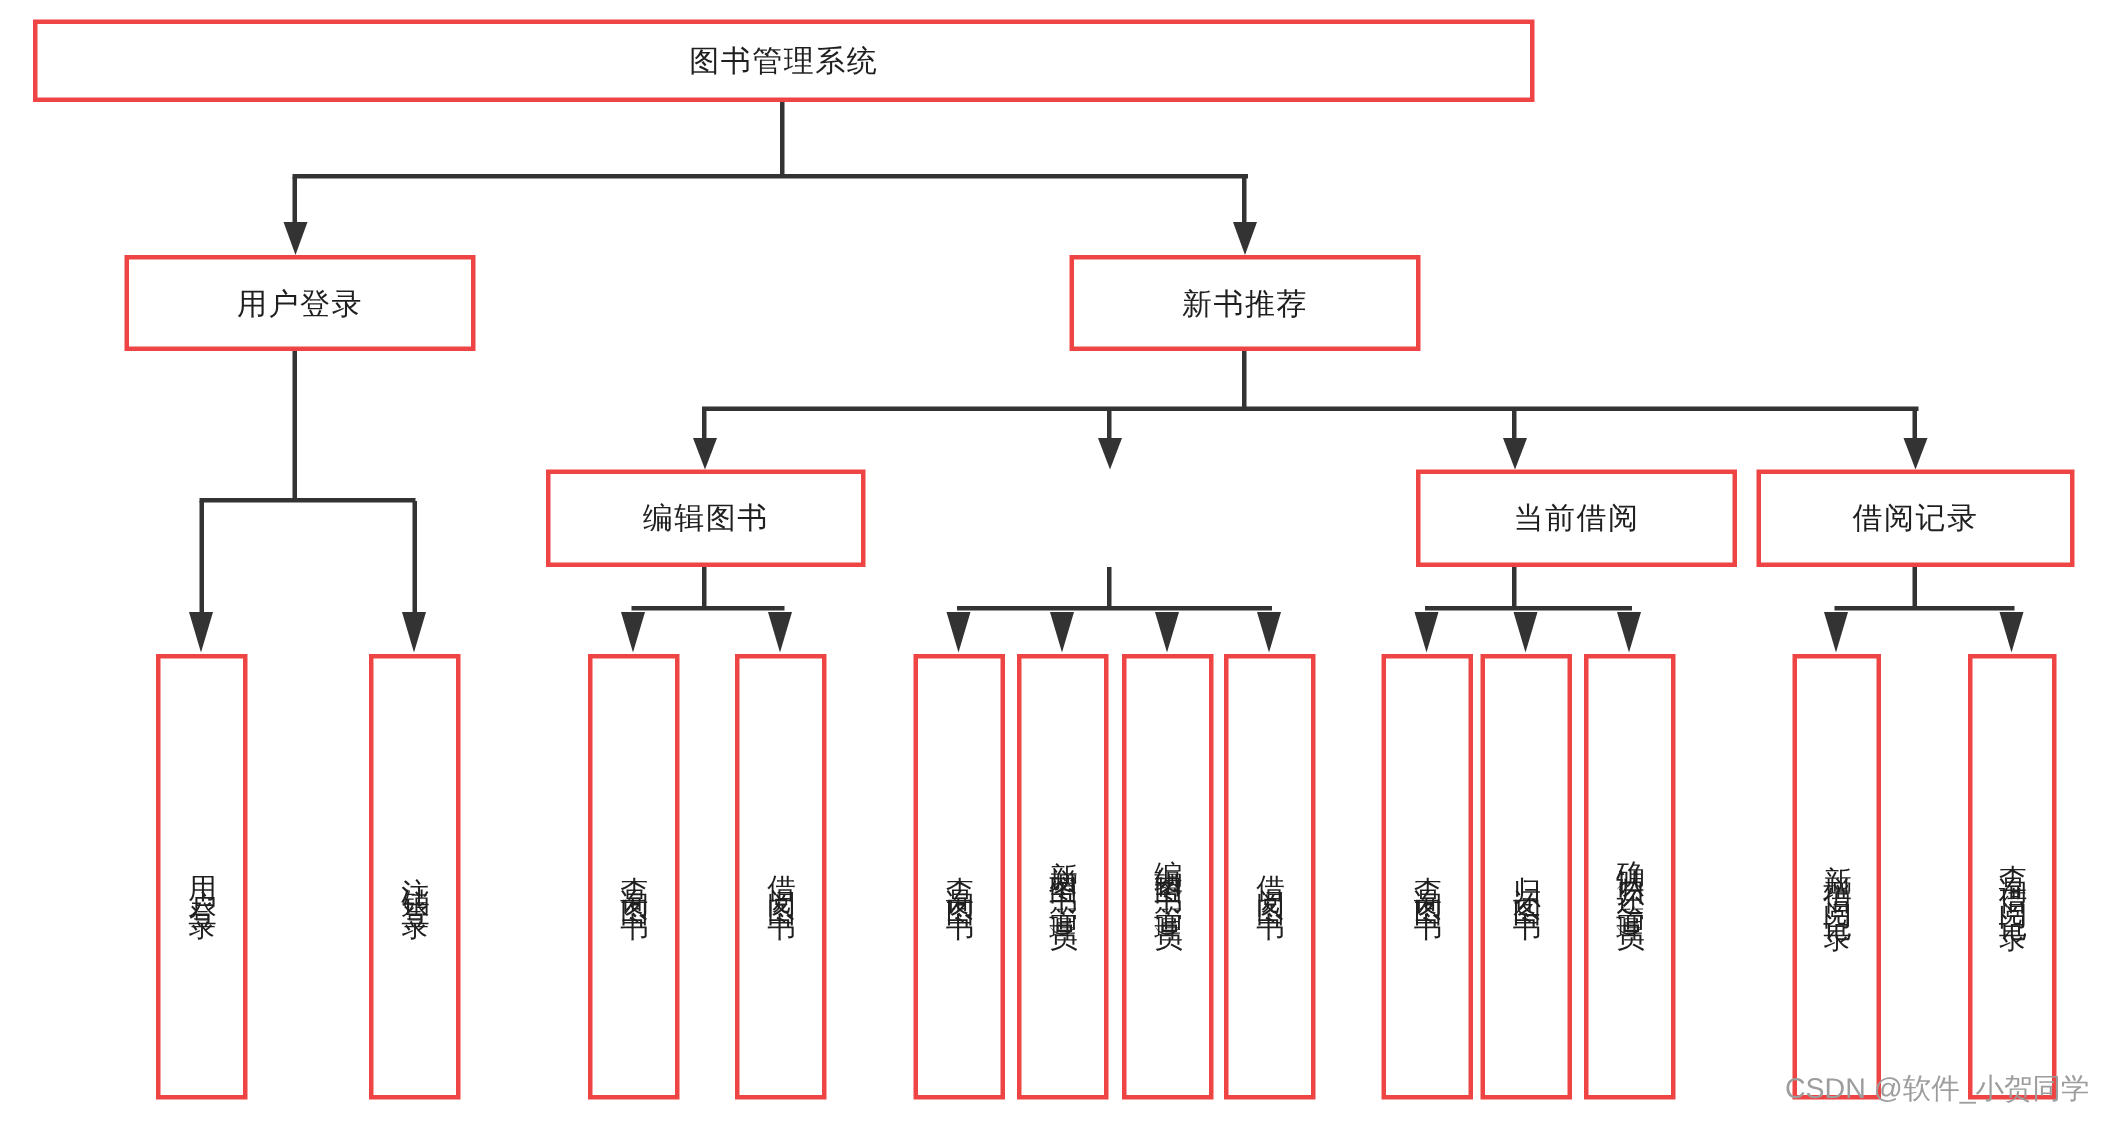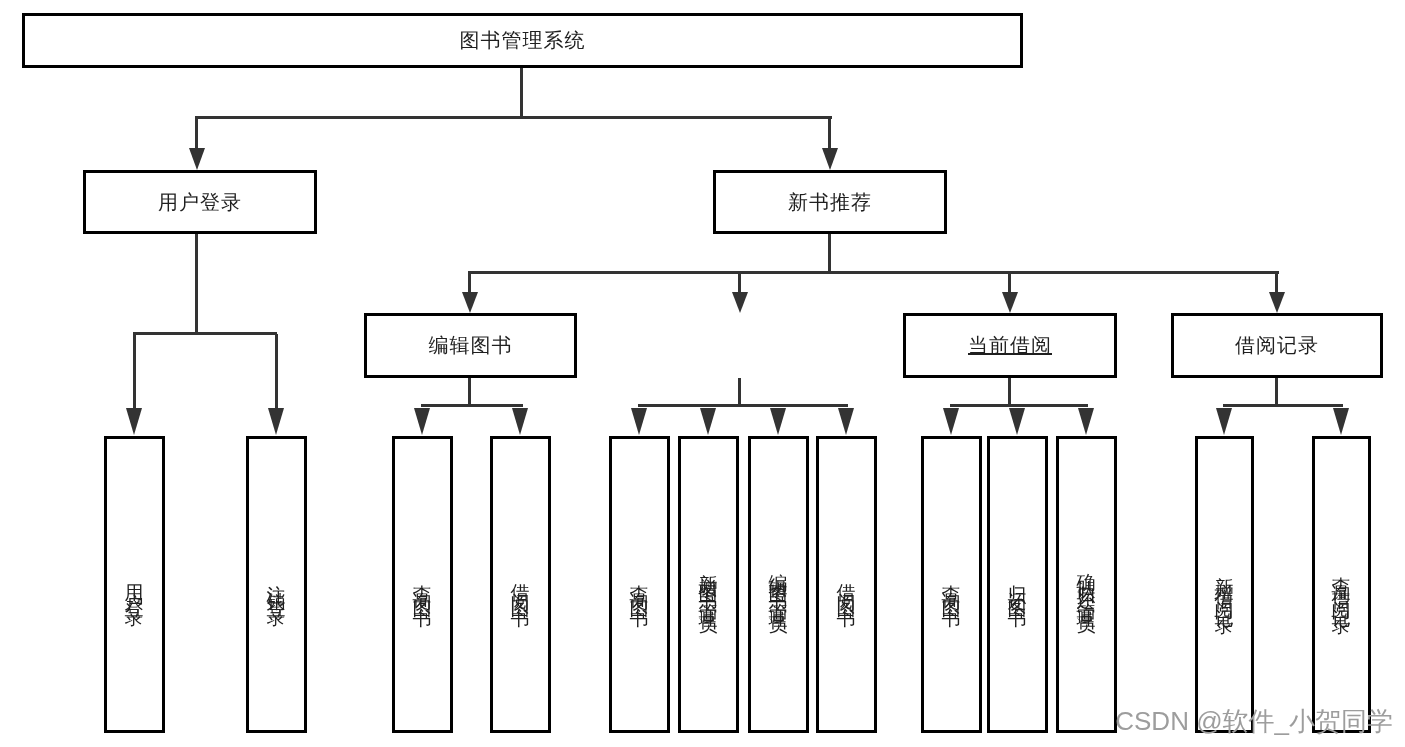--- a/index.html
+++ b/index.html
@@ -12,21 +12,21 @@
     width: 1405px;
     height: 747px;
     background: #ffffff;
     font-family: "Liberation Sans", "DejaVu Sans", sans-serif;
     overflow: hidden;
   }
   
   .node {
     position: absolute;
     background: #ffffff;
-    border: 3px solid #000000;
+    border: 3px solid #ef4444;
     box-sizing: border-box;
     display: flex;
     align-items: center;
     justify-content: center;
     color: #1f1f1f;
     z-index: 2;
   }
   .node-h {
     font-size: 20px;
     letter-spacing: 1px;
@@ -66,21 +66,21 @@
     border-top-width: 27px;
   }
   .ar-l3 {
     border-top-width: 21px;
   }
   
   .watermark {
     position: absolute;
     right: 12px;
     bottom: 8px;
-    font-size: 26px;
+    font-size: 19px;
     color: #9d9d9d;
     z-index: 5;
     white-space: nowrap;
   }
 </style>
 </head>
 <body>
 
 <div id="stage">
 
@@ -108,21 +108,21 @@
   <div class="vl" style="left:468px; top:273px; height:21px;"></div>
   <div class="ar ar-l3" style="left:462px; top:292px;"></div>
   <div class="vl" style="left:738px; top:273px; height:21px;"></div>
   <div class="ar ar-l3" style="left:732px; top:292px;"></div>
   <div class="vl" style="left:1008px; top:273px; height:21px;"></div>
   <div class="ar ar-l3" style="left:1002px; top:292px;"></div>
   <div class="vl" style="left:1275px; top:273px; height:21px;"></div>
   <div class="ar ar-l3" style="left:1269px; top:292px;"></div>
 
   <div class="node node-h" style="left:364px; top:313px; width:213px; height:65px;">编辑图书</div>
-  <div class="node node-h" style="left:903px; top:313px; width:214px; height:65px;text-decoration:underline;">当前借阅</div>
+  <div class="node node-h" style="left:944px; top:313px; width:214px; height:65px;">当前借阅</div>
   <div class="node node-h" style="left:1171px; top:313px; width:212px; height:65px;">借阅记录</div>
 
   <div class="vl" style="left:468px; top:378px; height:28px;"></div>
   <div class="hl" style="left:421px; top:404px; width:102px;"></div>
   <div class="ar ar-leaf" style="left:414px; top:408px;"></div>
   <div class="ar ar-leaf" style="left:512px; top:408px;"></div>
 
   <div class="vl" style="left:738px; top:378px; height:28px;"></div>
   <div class="hl" style="left:638px; top:404px; width:210px;"></div>
   <div class="ar ar-leaf" style="left:631px; top:408px;"></div>

